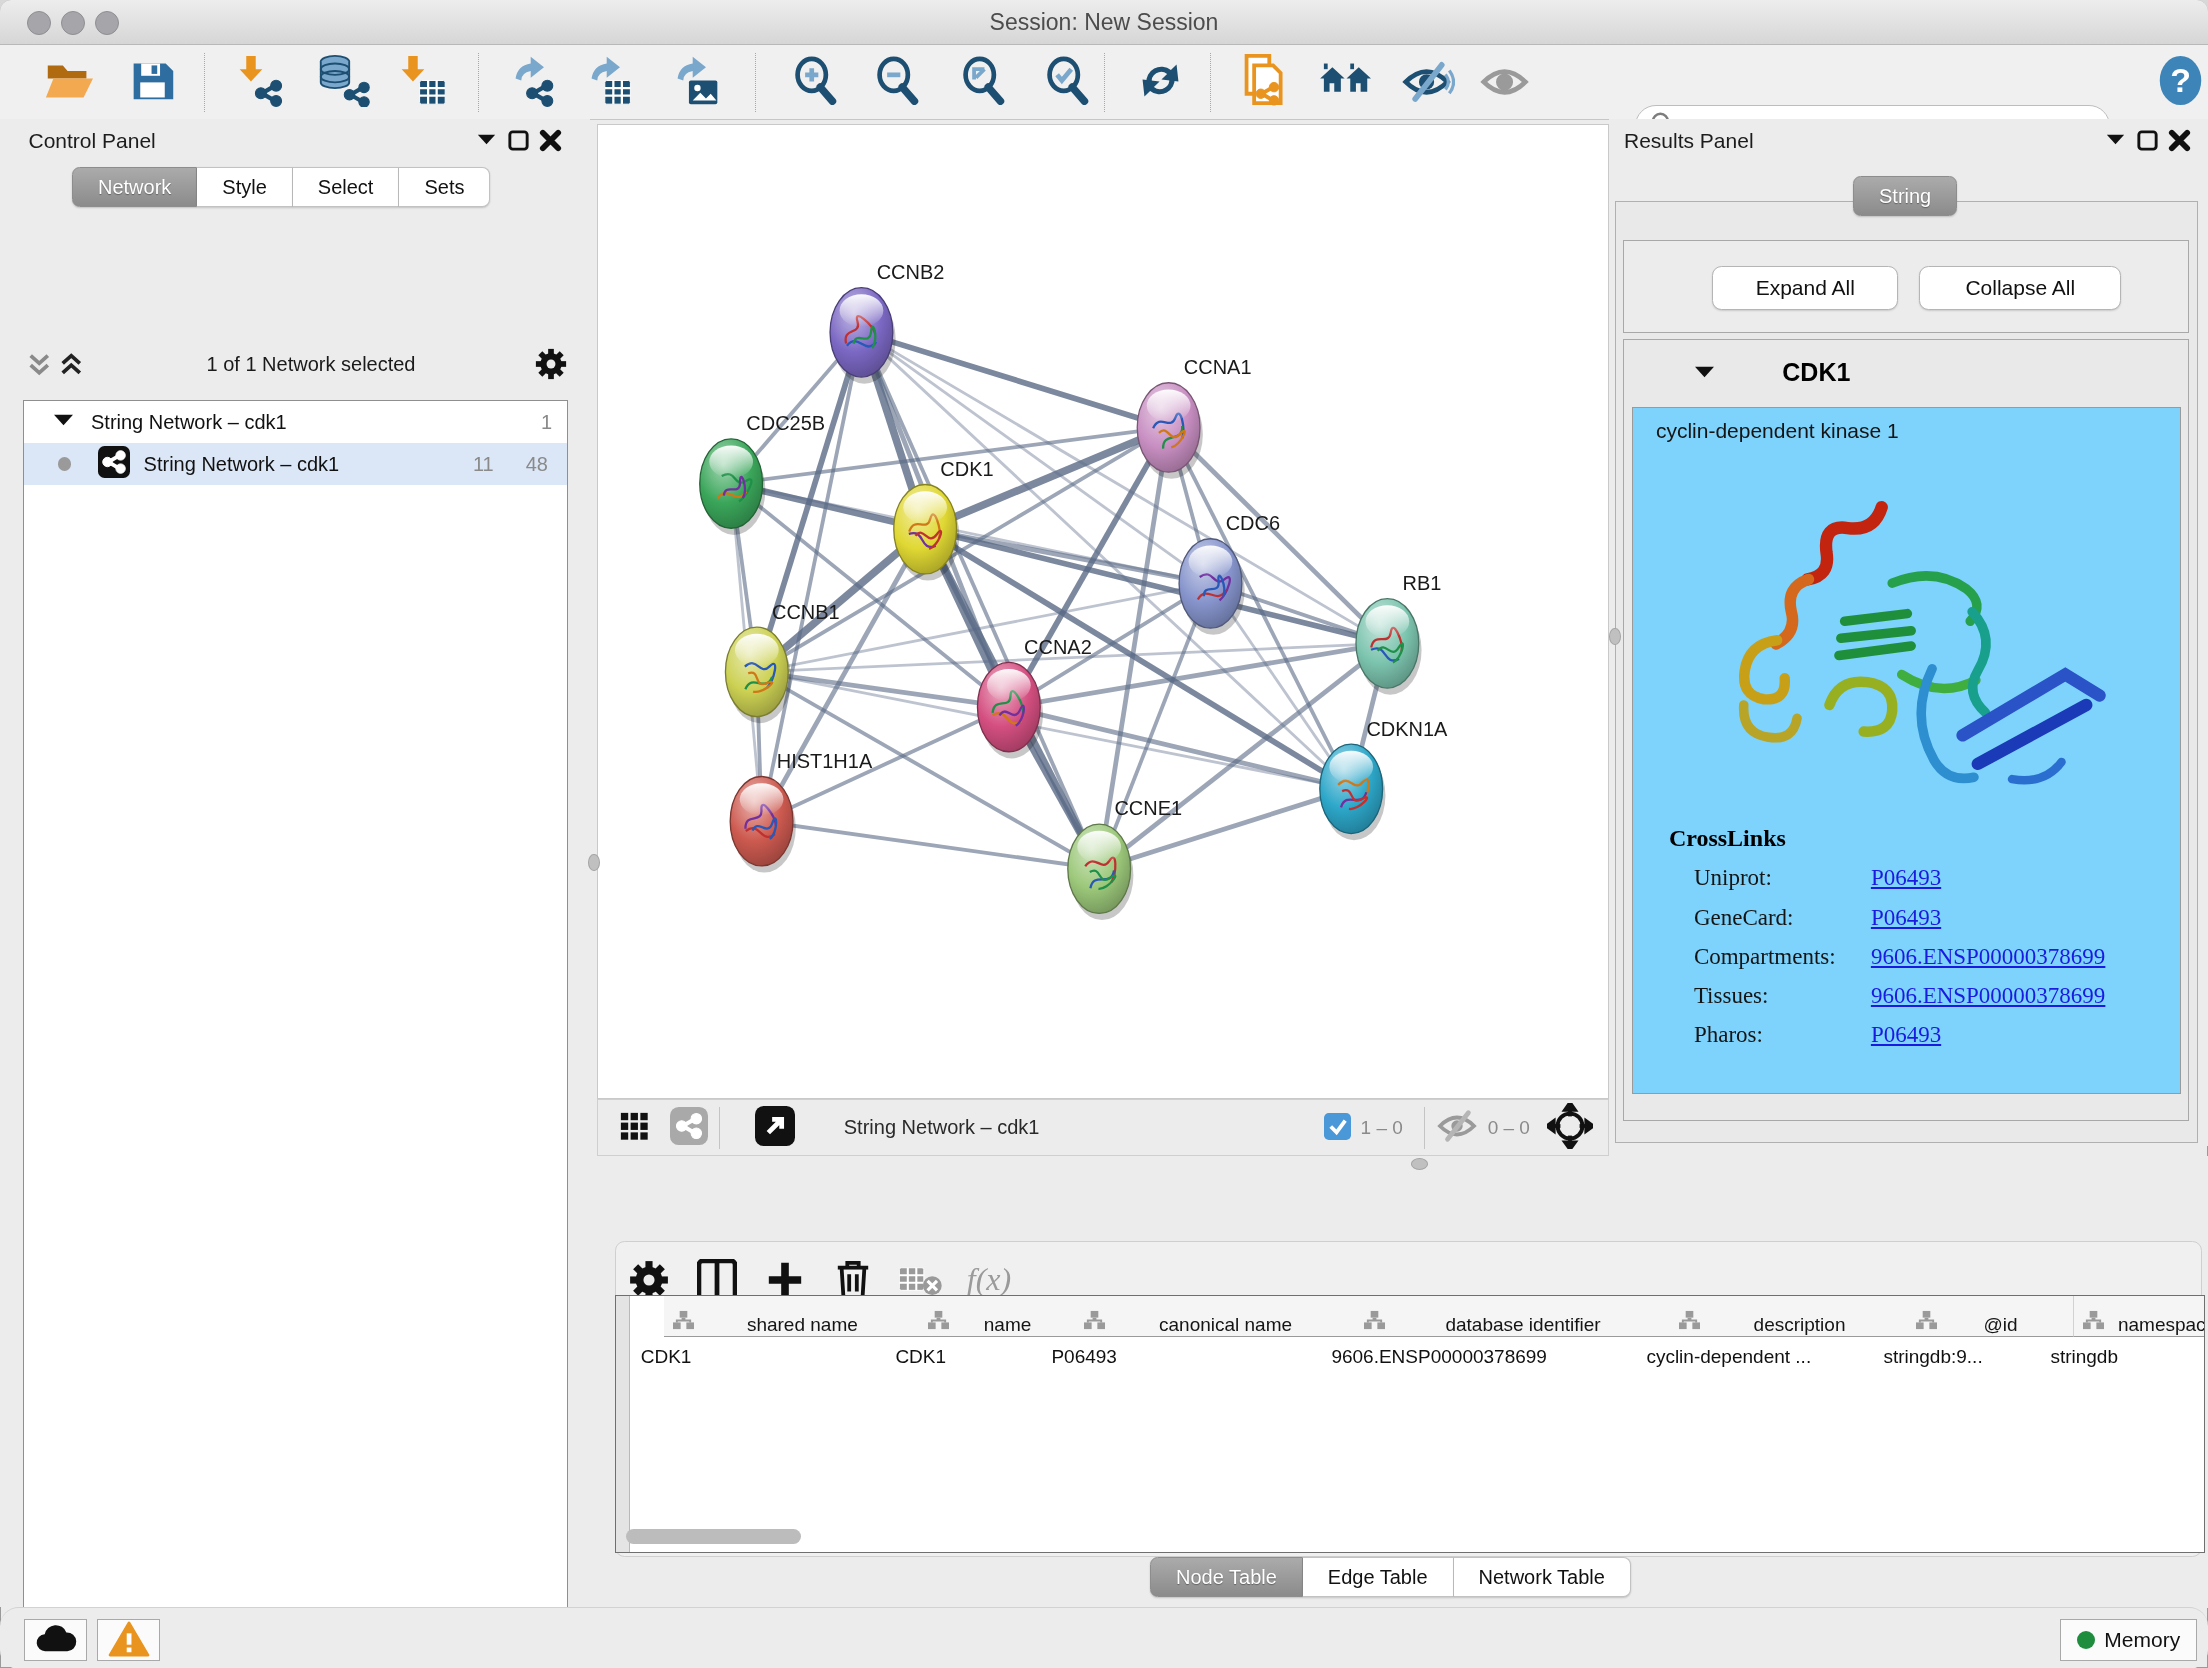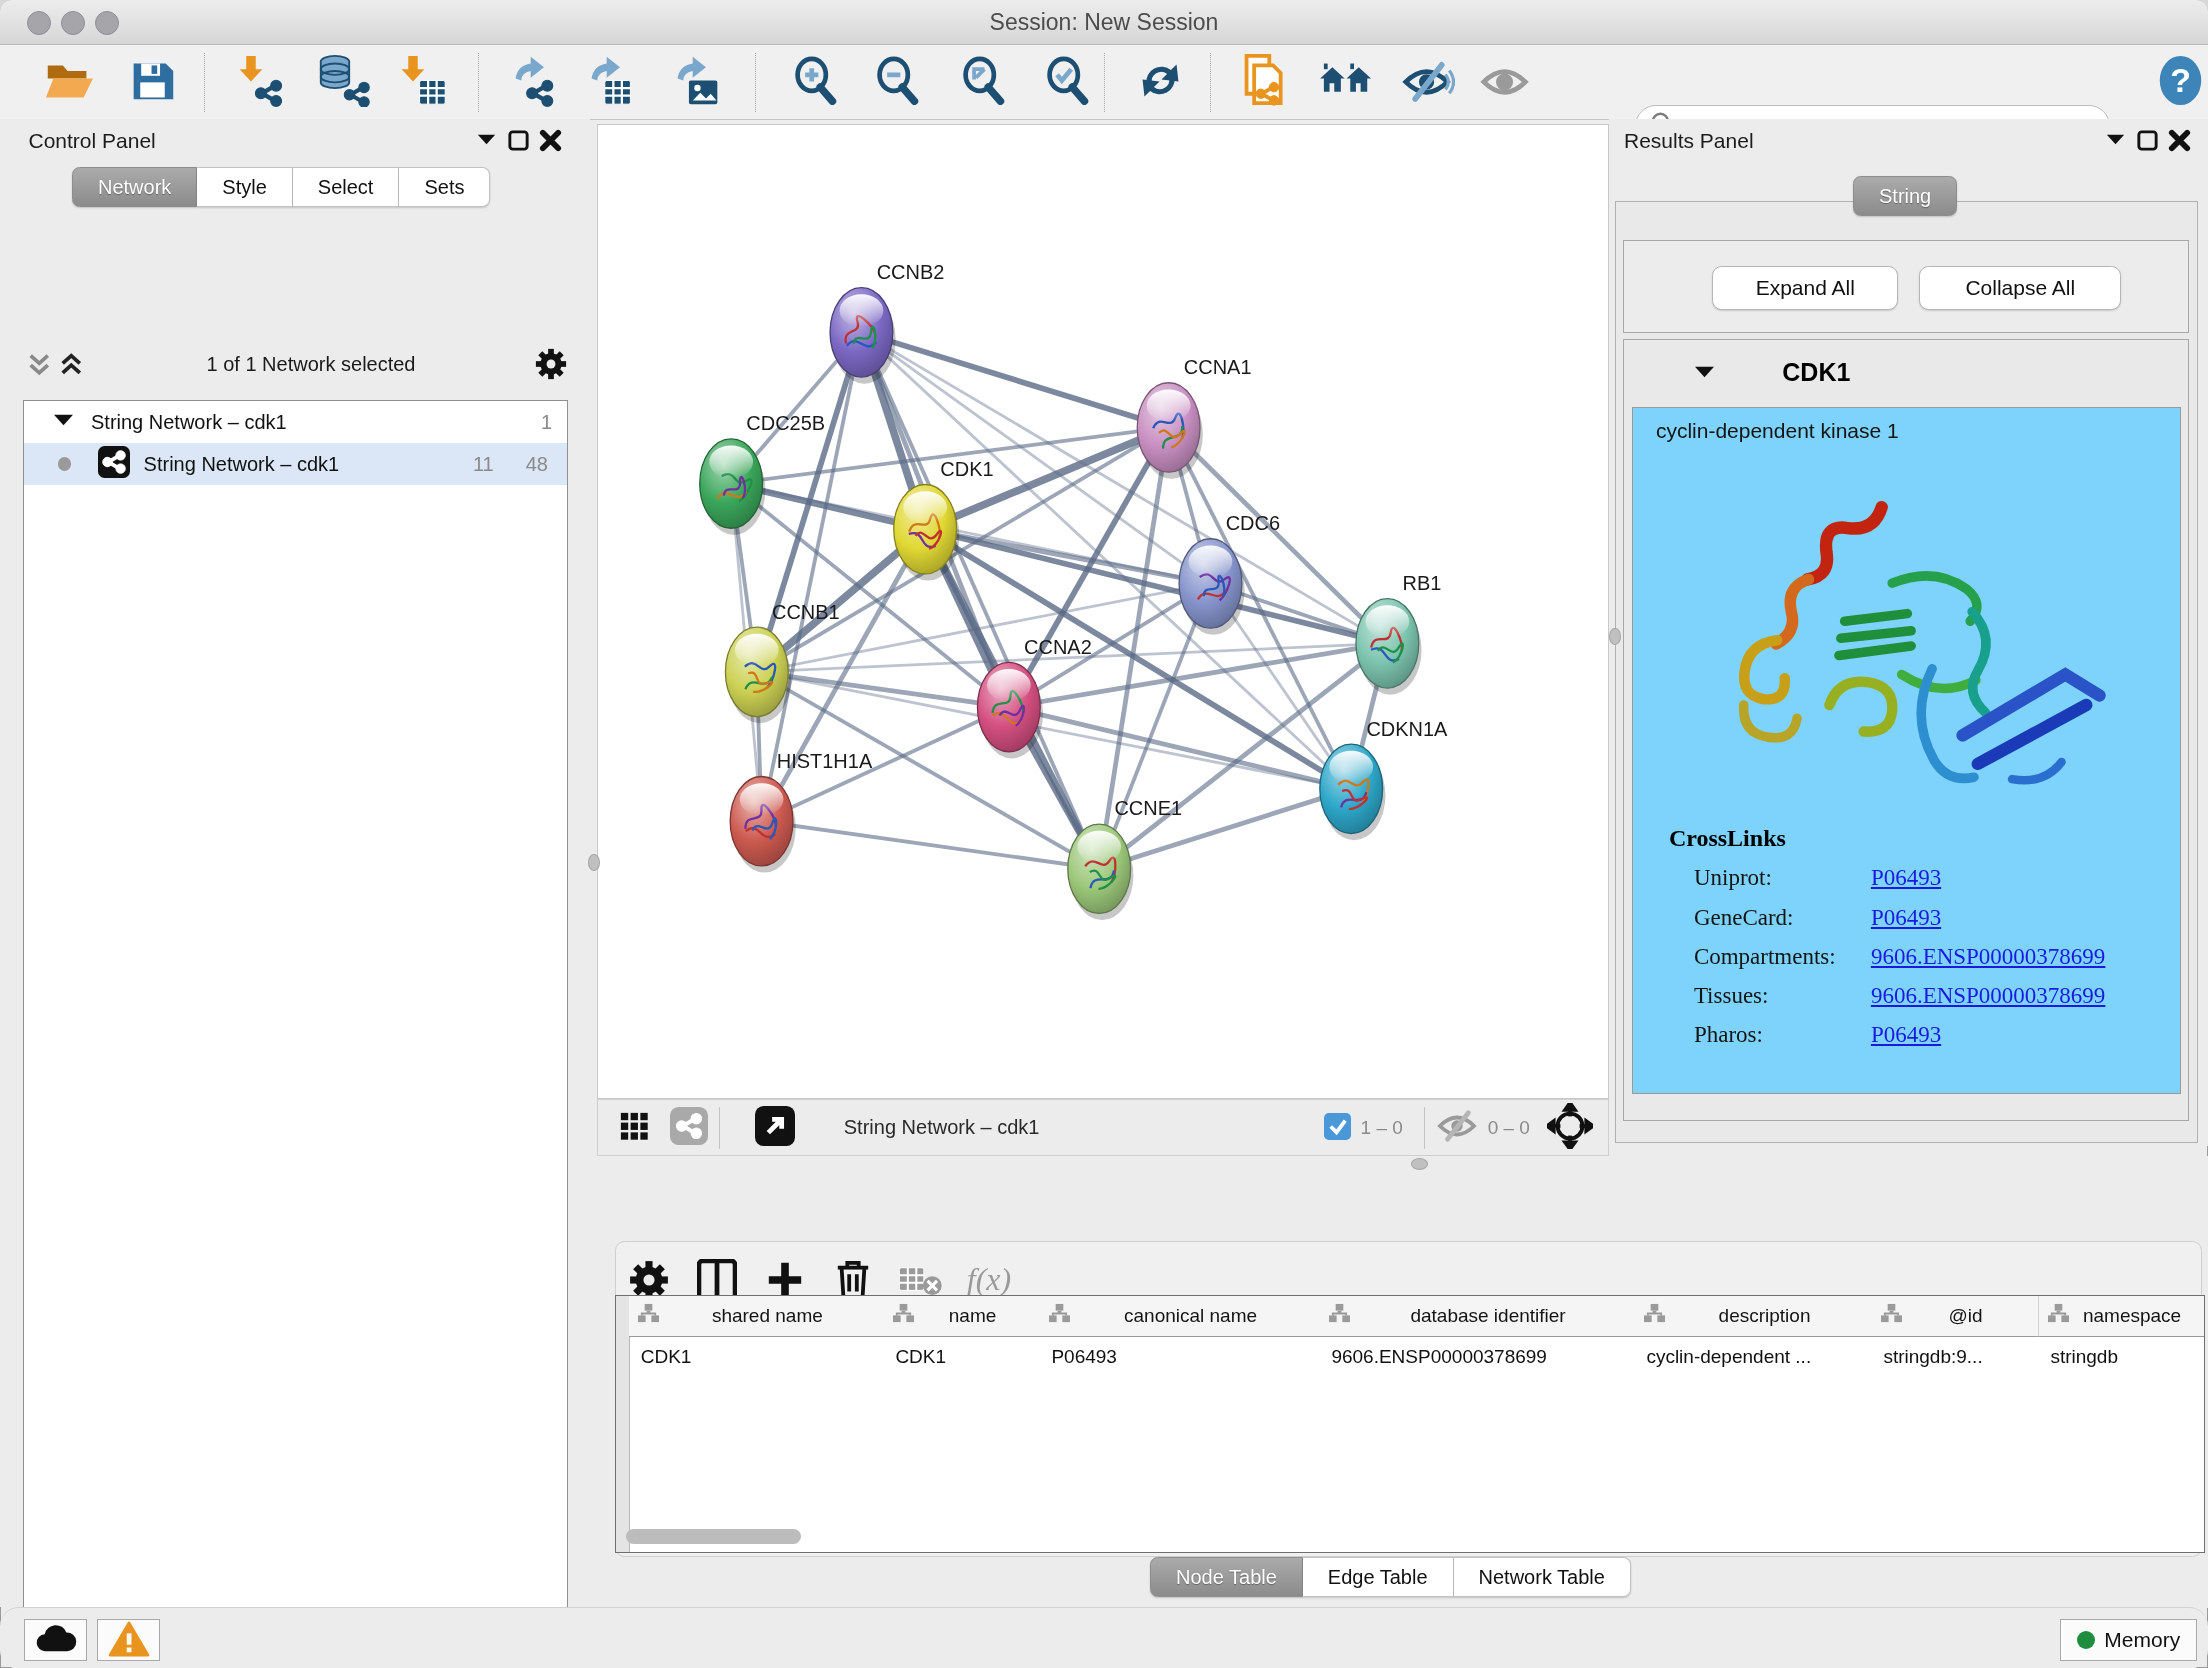--- a/index.html
+++ b/index.html
@@ -63,21 +63,21 @@
   
   #table-panel{position:absolute;left:590px;top:1156px;width:1619px;height:452px;background:#ececec;}
   #tp-innerbox{position:absolute;left:25px;top:85px;width:1585px;height:314px;background:#f0f0f0;
                border:1px solid #cfcfcf;border-radius:9.5px;}
   #tp-toolbar{position:absolute;left:25px;top:93px;height:61px;display:flex;align-items:center;}
   .tpt-icon{width:68px;display:flex;justify-content:center;}
   #tp-fx{font-family:"Liberation Serif",serif;font-style:italic;font-size:32px;color:#9a9a9a;}
   #node-table{position:absolute;left:25px;top:139px;width:1588px;height:256px;background:#fff;border:1px solid #6f6f6f;overflow:hidden;}
   #nt-rowstrip{position:absolute;left:0;top:0;width:13.3px;height:100%;background:#e4e4e4;border-right:1px solid #b9b9b9;}
   .nt-th{position:absolute;top:0;height:40px;background:#f5f5f5;border-right:1px solid #d2d2d2;border-bottom:1px solid #9a9a9a;
-         display:flex;align-items:center;font-size:19px;color:#141414;}
+         display:flex;align-items:flex-end;font-size:19px;color:#141414;margin-left:35px;}
   .nt-th .hlabel{flex:1;text-align:center;padding-right:9.5px;}
   .nt-td{position:absolute;top:41px;height:40px;display:flex;align-items:center;font-size:19px;color:#111;padding-left:11.4px;box-sizing:border-box;}
   #nt-scrollthumb{position:absolute;left:9.5px;bottom:7.6px;width:175px;height:15px;background:#bcbcbc;border-radius:7.6px;}
   #tp-tabs{position:absolute;left:548px;top:401px;display:flex;padding-left:12px;}
   
   #statusbar{position:absolute;left:0;top:1607px;width:2208px;height:61px;background:#ececec;border-top:1px solid #d2d2d2;border-radius:19px;}
   .sb-btn{position:absolute;top:11.4px;height:42px;background:#fbfbfb;border:1.9px solid #a9a9a9;display:flex;align-items:center;justify-content:center;}
   #memory-btn{left:2060px;width:137px;font-size:21px;color:#111;gap:9.5px;}
   .dot{width:18px;height:18px;border-radius:50%;background:#1e8e3e;}
   .splitdot{position:absolute;width:9.5px;height:15px;border-radius:50%;background:#c0c0c0;border:1px solid #a5a5a5;}

